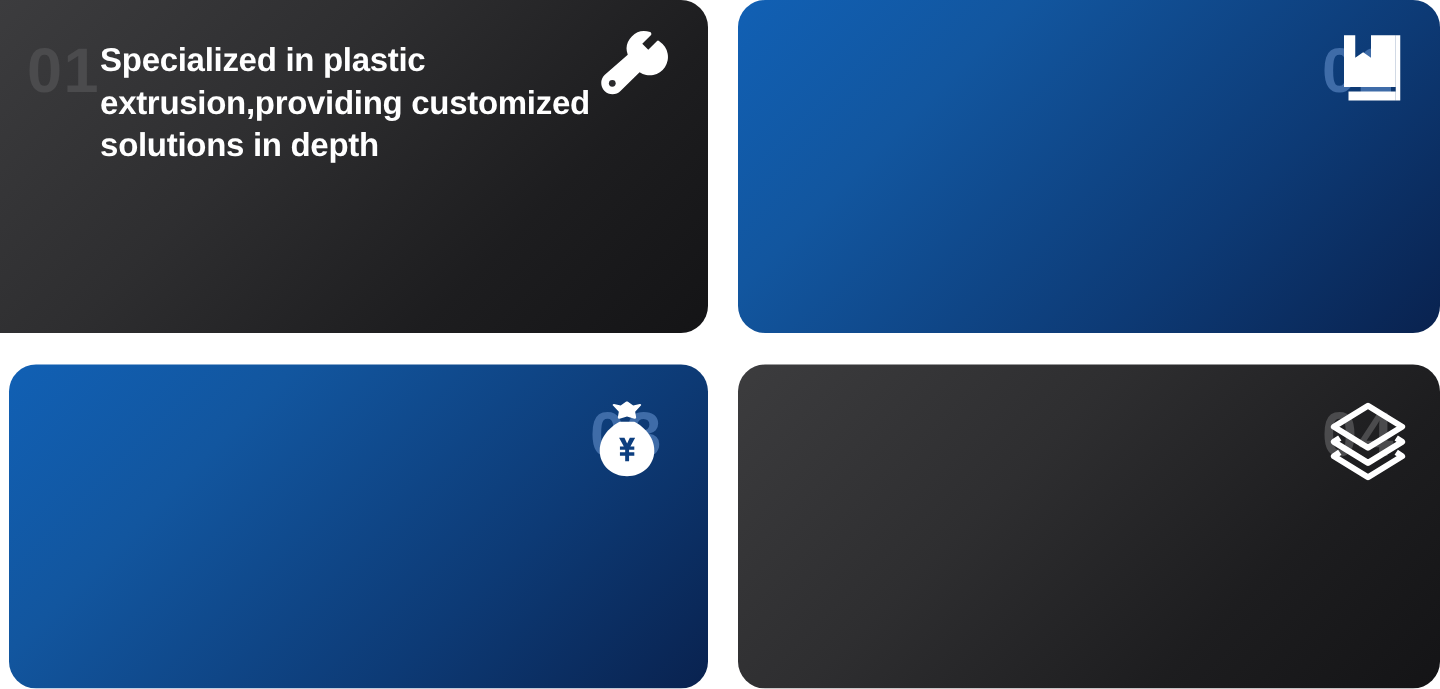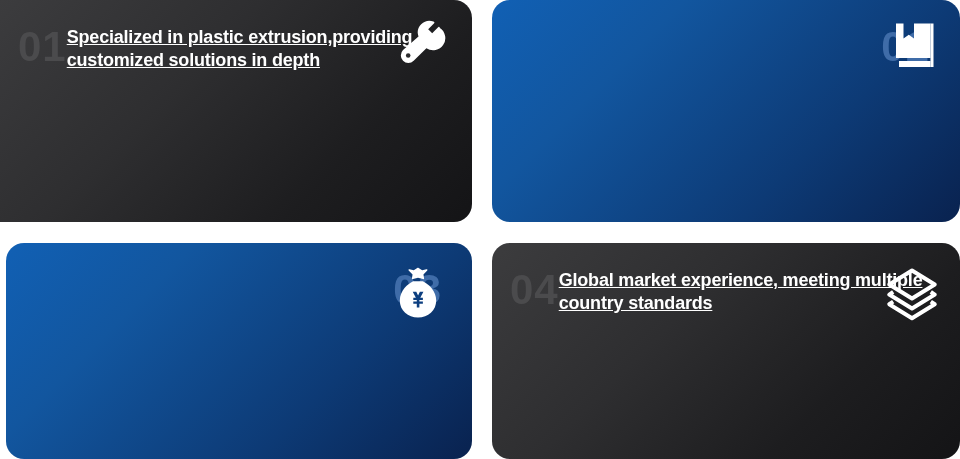--- a/index.html
+++ b/index.html
@@ -62,27 +62,26 @@
     letter-spacing: 1px;
     line-height: 1;
     margin-bottom: 16px;
     user-select: none;
   }
 
   .card.dark .card-number { color: #4b4b4d; }
   .card.blue .card-number { color: #3f6ca8; }
 
   .card-text {
-    font-size: 18px;
+    font-size: 22px;
     font-weight: 700;
     line-height: 1.30;
     color: #ffffff;
     letter-spacing: -0.2px;
     max-width: 430px;
-    text-decoration: underline;
   }
 
   .card.flush-left .card-number,
   .card.flush-left .card-text { margin-left: 0; }
 
   .card-icon {
     position: absolute;
     top: 22px;
     right: 26px;
     width: 52px;
@@ -149,16 +148,15 @@
     <span class="card-icon icon-layers">
       <svg viewBox="0 0 64 64" aria-hidden="true">
         <g fill="none" stroke="#ffffff" stroke-width="4.6" stroke-linejoin="round">
           <path d="M32 4 58 20 32 36 6 20z"></path>
           <path d="M10.5 28.5 6 31.5 32 47.5 58 31.5l-4.5-3"></path>
           <path d="M10.5 39.5 6 42.5 32 58.5 58 42.5l-4.5-3"></path>
         </g>
       </svg>
     </span>
     <div class="card-number">04</div>
-    <div class="card-text">Global market experience, meeting multiple country standards</div>
   </div>
 
 </div>
 
 </body></html>

